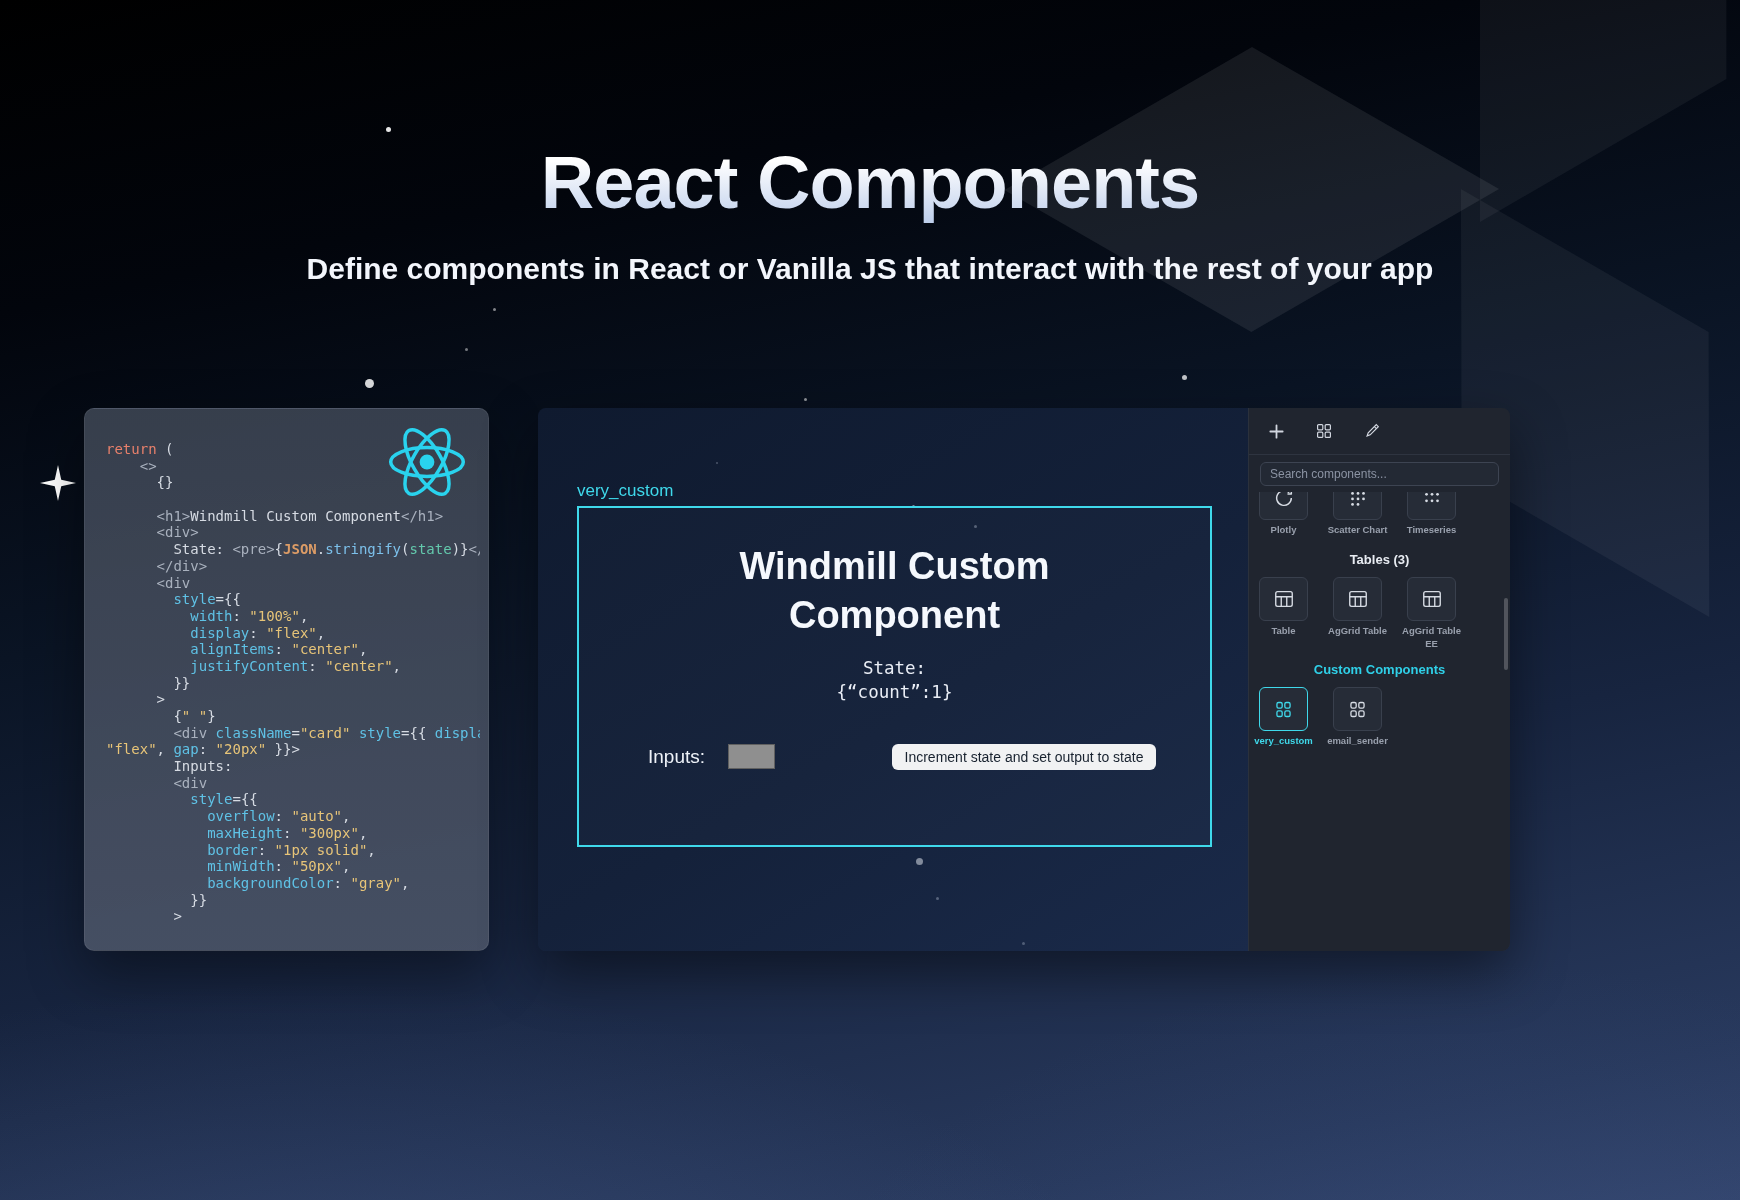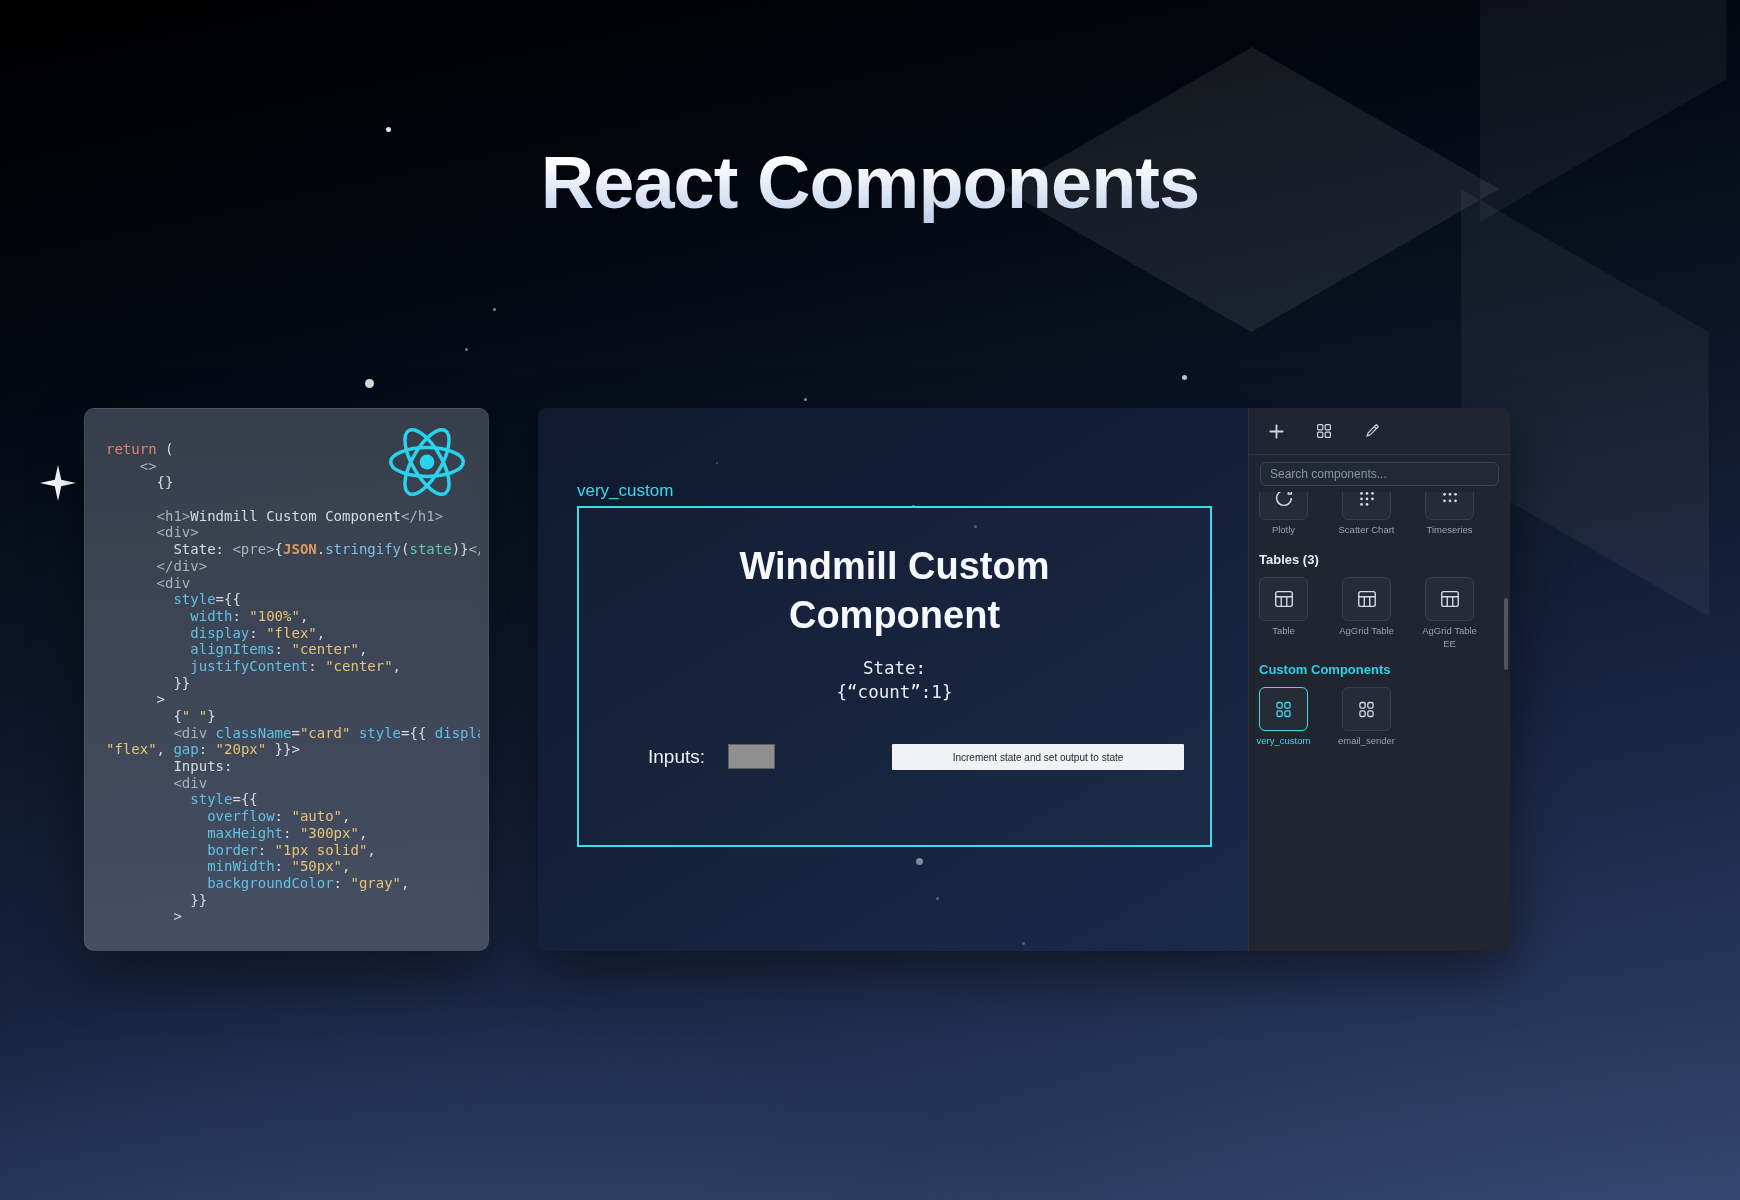--- a/index.html
+++ b/index.html
@@ -83,24 +83,24 @@
     margin-top:17px; text-align:center;
     font-family:"DejaVu Sans Mono", monospace;
     font-size:17.5px; line-height:1.38; color:#e9edf5;
   }
   .inputs-label { position:absolute; left:69px; top:238px; font-size:19px; color:#eef2f8; }
   .gray-box {
     position:absolute; left:149px; top:236px; width:47px; height:25px;
     background:#8f8f8f; border:1px solid #606060; cursor:pointer;
   }
   .state-button {
-    position:absolute; left:313px; top:236px; width:292px; height:26px;
-    background:#f1f2f3; color:#18222f; font-size:10px;
+    position:absolute; left:313px; top:236px; width:264px; height:26px;
+    background:#f1f2f3; color:#18222f; font-size:14px;
     font-family:"Liberation Sans", sans-serif;
-    border:none; border-radius:1px; cursor:pointer;
+    border:none; border-radius:6px; cursor:pointer;
   }
   .handle-dot {
     position:absolute; left:378px; top:450px; width:7px; height:7px;
     border-radius:50%; background:#828b9c; cursor:grab;
   }
   
   .sidebar {
     position:relative; width:262px; height:100%;
     background:#20252f; border-left:1px solid #2b313c;
   }
@@ -111,35 +111,35 @@
   .tab-btn { width:17px; height:17px; color:#d1d6df; cursor:pointer; }
   .tab-btn svg { display:block; }
   .search-wrap { padding:7px 11px 6px;text-decoration:underline; }
   .search-input {
     width:100%; height:24px; background:#232934; border:1px solid #3d4452;
     border-radius:6px; color:#aab1bf; font-size:12px; padding:0 9px;
     font-family:"Liberation Sans", sans-serif; outline:none;
   }
   .search-input::placeholder { color:#8b93a3; }
   .sidebar-scroll { position:relative; padding:0 10px; height:459px; overflow:hidden; }
-  .items-row { display:flex; gap:34px; margin-bottom:8px; }
+  .items-row { display:flex; gap:25px; margin-bottom:8px;font-weight:bold; }
   .items-row.clipped { margin-top:-16px; }
   .comp-item { width:49px; display:flex; flex-direction:column; align-items:center; cursor:pointer; }
   .comp-card {
     width:49px; height:44px; background:#262c37; border:1px solid #39404d;
     border-radius:6px; display:flex; align-items:center; justify-content:center;
     color:#d6dbe3; flex:none;
   }
   .comp-item.selected .comp-card { border:1.5px solid #3fd9eb; color:#3fd9eb; }
   .comp-label {
     margin-top:4px; width:70px; text-align:center;
     font-size:9.5px; line-height:1.3; color:#99a0ad;
   }
   .comp-item.selected .comp-label { color:#3fd9eb; }
-  .section-header { font-size:13px; font-weight:700; color:#e8ecf2; margin:16px 0 10px; }
+  .section-header { font-size:13px; font-weight:700; color:#e8ecf2; margin:16px 0 10px;text-align:center; }
   .section-header.cyan { color:#2fd0e8; margin-top:12px; }
   .scrollbar-thumb {
     position:absolute; right:2px; top:190px; width:4px; height:72px;
     background:rgba(255,255,255,0.22); border-radius:2px; cursor:pointer;
   }
 </style>
 </head>
 <body>
 
 <div class="stage">
@@ -156,20 +156,21 @@
 
   <div class="sparkle-star" style="left:40px;top:465px;width:36px;height:36px;"></div>
   <div class="sparkle-dot" style="left:386px;top:127px;width:5px;height:5px;opacity:.9"></div>
   <div class="sparkle-dot" style="left:365px;top:379px;width:9px;height:9px;opacity:.85"></div>
   <div class="sparkle-dot" style="left:493px;top:308px;width:3px;height:3px;opacity:.5"></div>
   <div class="sparkle-dot" style="left:465px;top:348px;width:3px;height:3px;opacity:.45"></div>
   <div class="sparkle-dot" style="left:804px;top:398px;width:3px;height:3px;opacity:.55"></div>
   <div class="sparkle-dot" style="left:1182px;top:375px;width:5px;height:5px;opacity:.75"></div>
 
   <h1 class="hero-title">React Components</h1>
+  <p class="hero-subtitle">Define components in React or Vanilla JS that interact with the rest of your app</p>
 
   <div class="code-panel">
     <span class="react-logo">
       <svg viewBox="-11.5 -10.5 23 21" width="90" height="74">
         <circle r="2.1" fill="#29d3ee"></circle>
         <g stroke="#29d3ee" stroke-width="1" fill="none">
           <ellipse rx="10.3" ry="4.1"></ellipse>
           <ellipse rx="10.3" ry="4.1" transform="rotate(60)"></ellipse>
           <ellipse rx="10.3" ry="4.1" transform="rotate(120)"></ellipse>
         </g>

